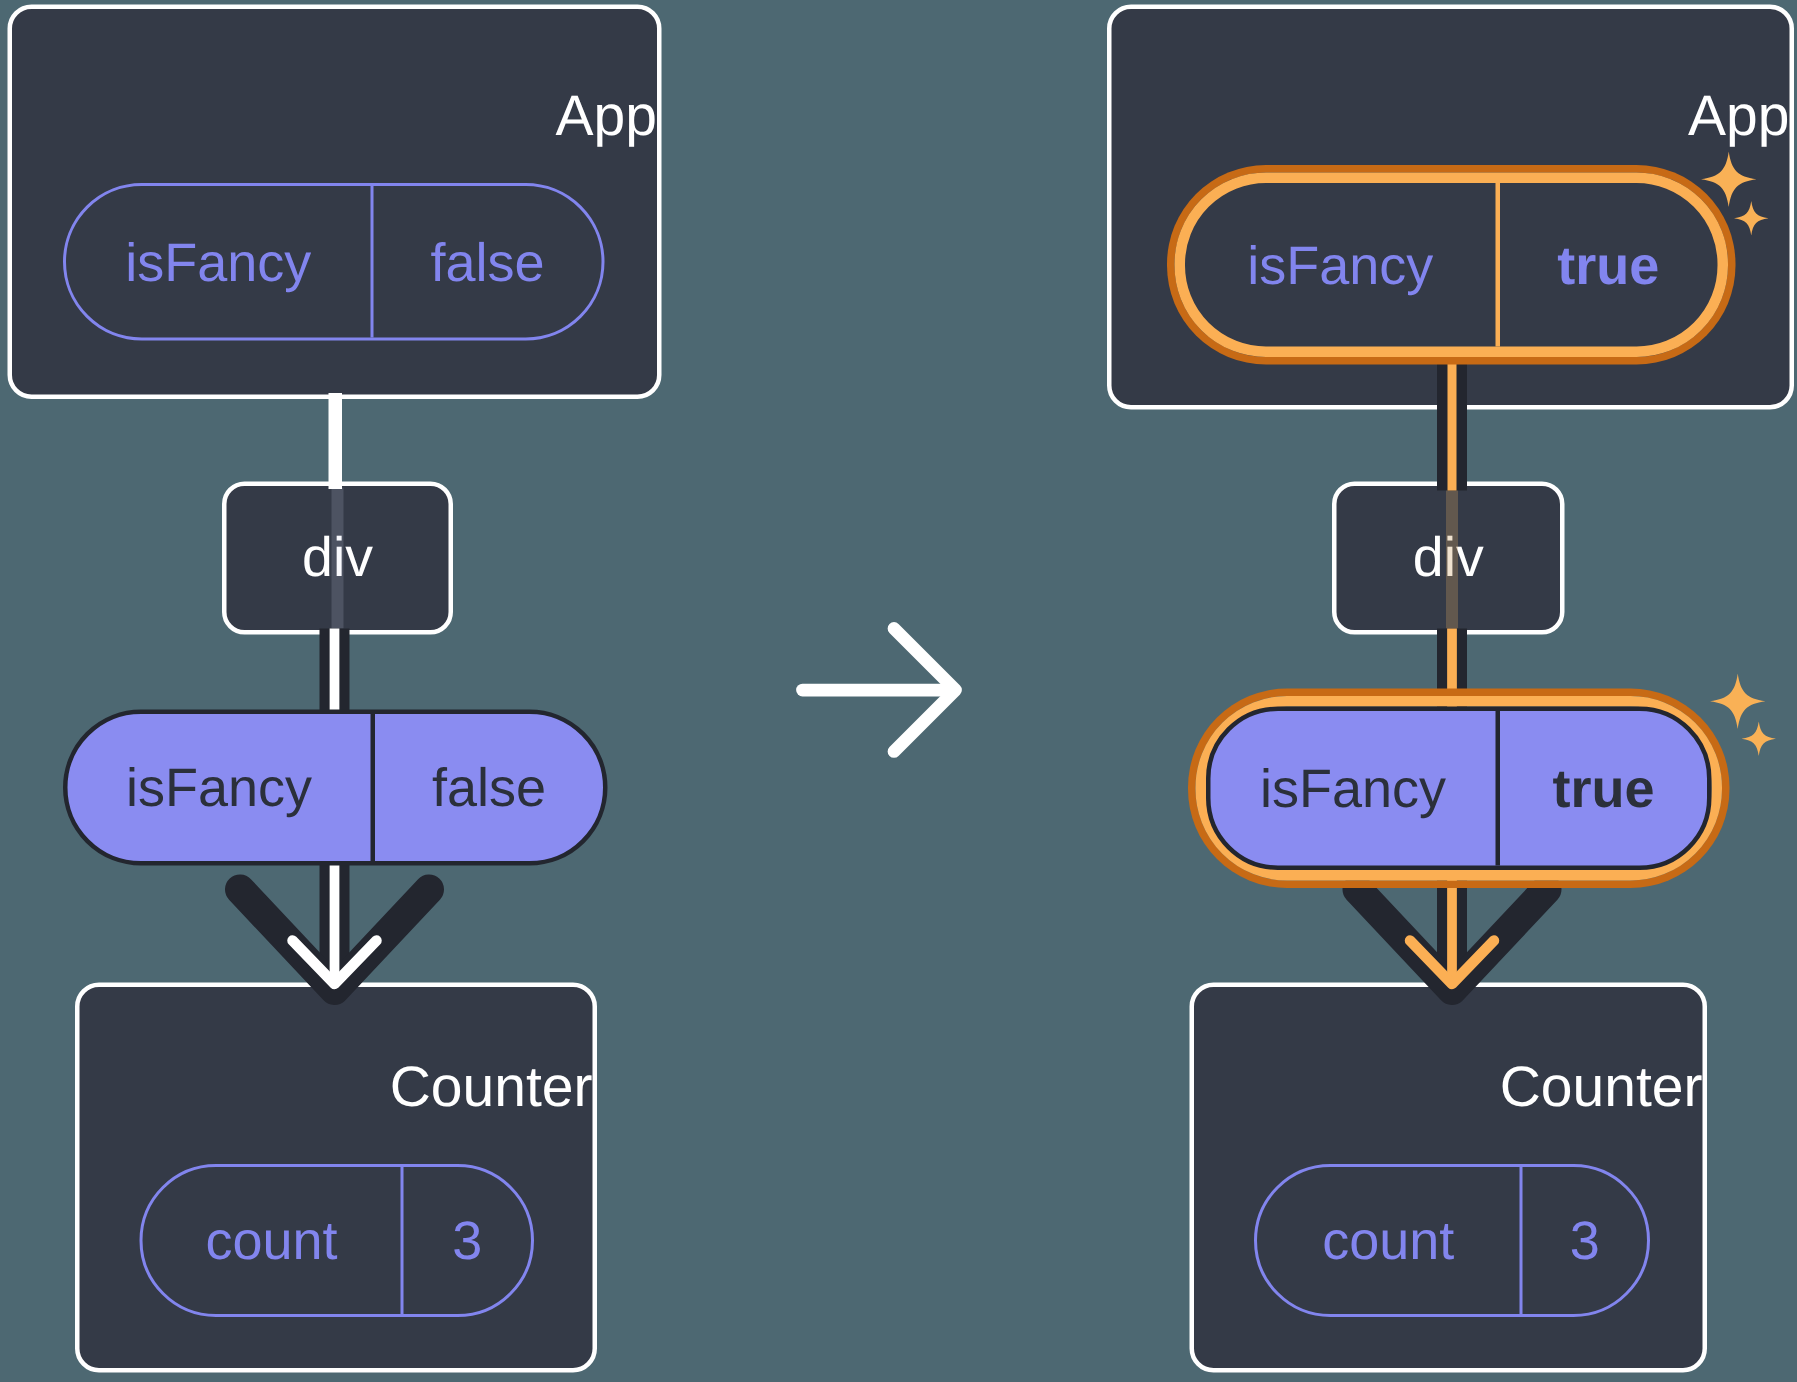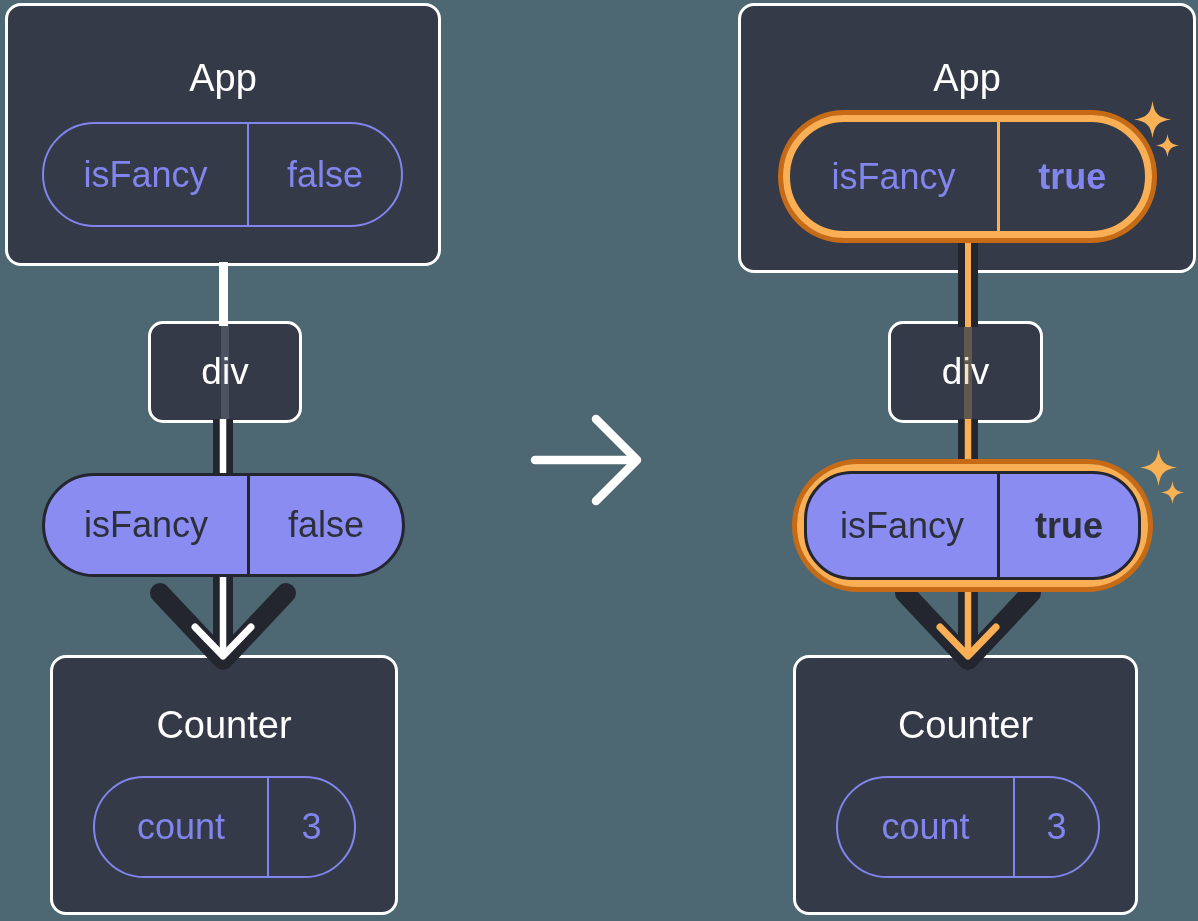--- a/index.html
+++ b/index.html
@@ -27,21 +27,21 @@
   .card{
     position:absolute;
     background:var(--card);
     border:3px solid var(--white);
     border-radius:16px;
     z-index:1;
   }
   .card-title{
     position:absolute;
     left:0;right:0;
-    text-align:center;
+    text-align:right;
     color:var(--white);
     font-size:38px;
     line-height:46px;
   }
   .b-app-card   {left:5px;  top:3px;  width:436px;height:263px;}
   .a-app-card   {left:738px;top:3px;  width:458px;height:270px;}
   .b-div-card   {left:148px;top:321px;width:154px;height:102px;border-radius:15px;}
   .a-div-card   {left:888px;top:321px;width:155px;height:102px;border-radius:15px;}
   .b-counter-card{left:50px; top:655px;width:348px;height:260px;}
   .a-counter-card{left:793px;top:655px;width:345px;height:260px;}

